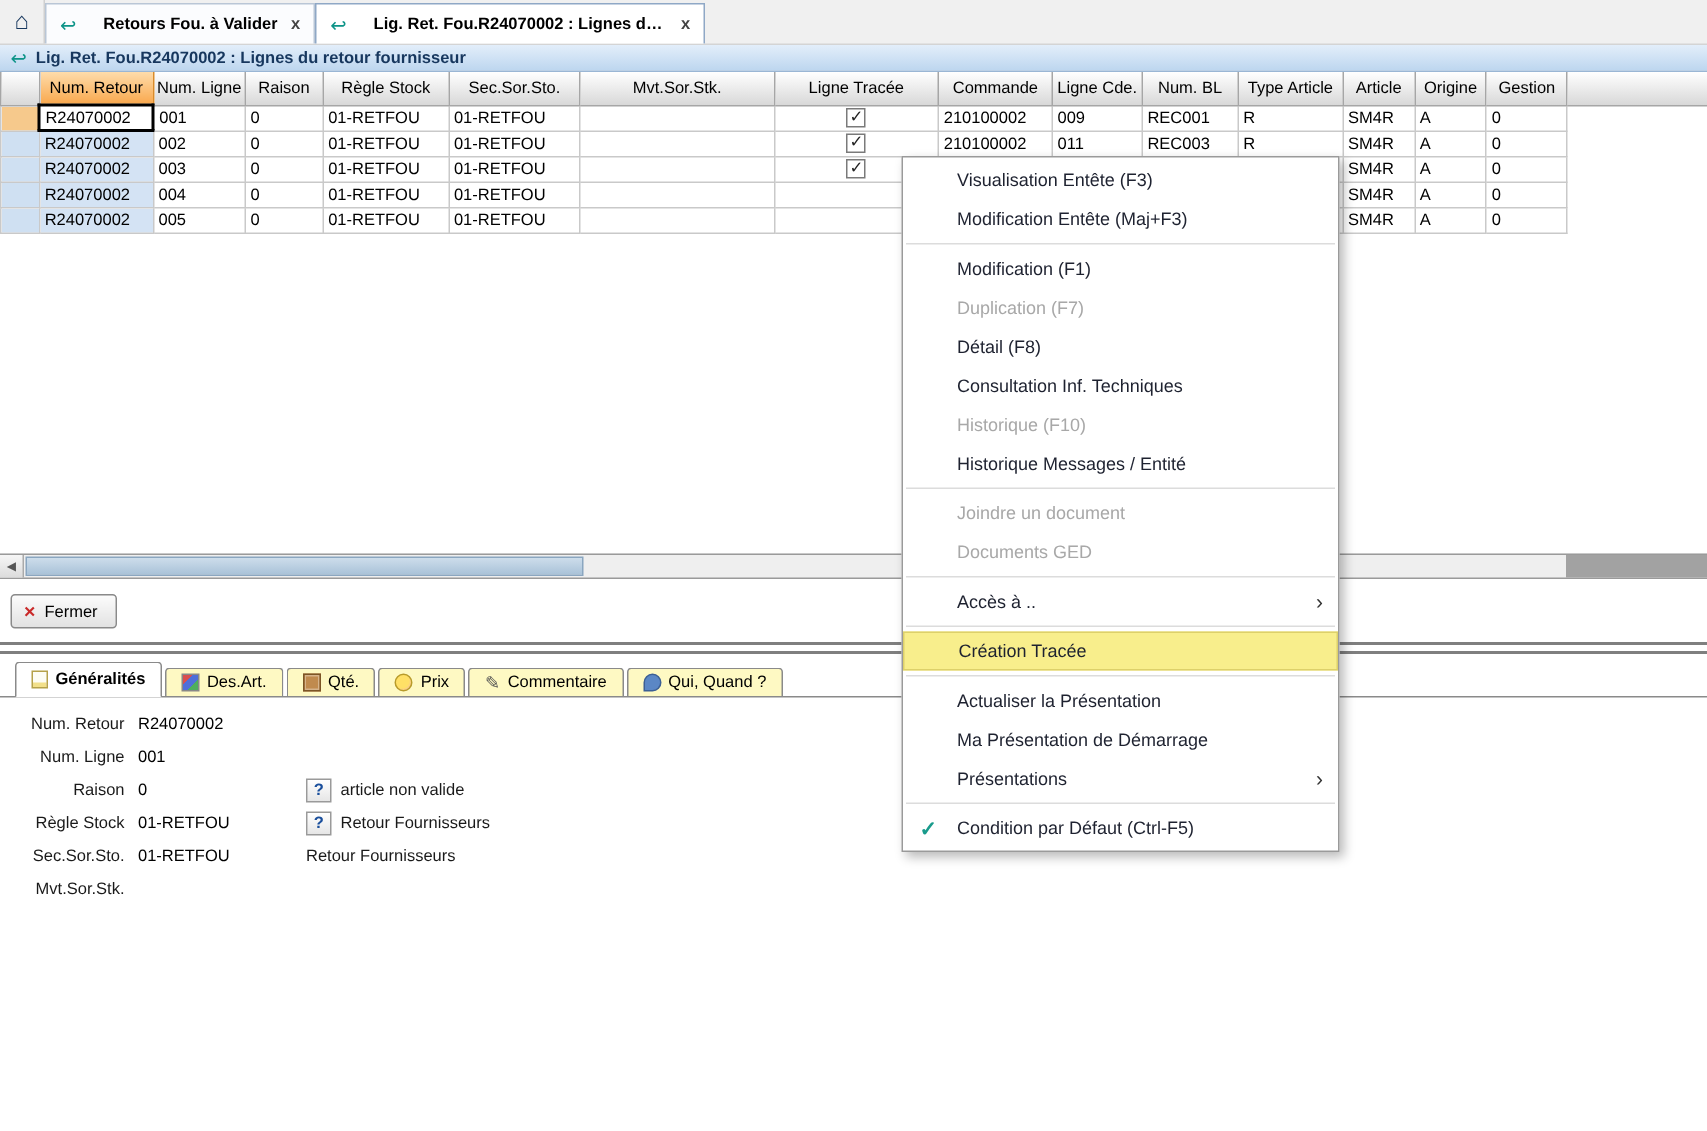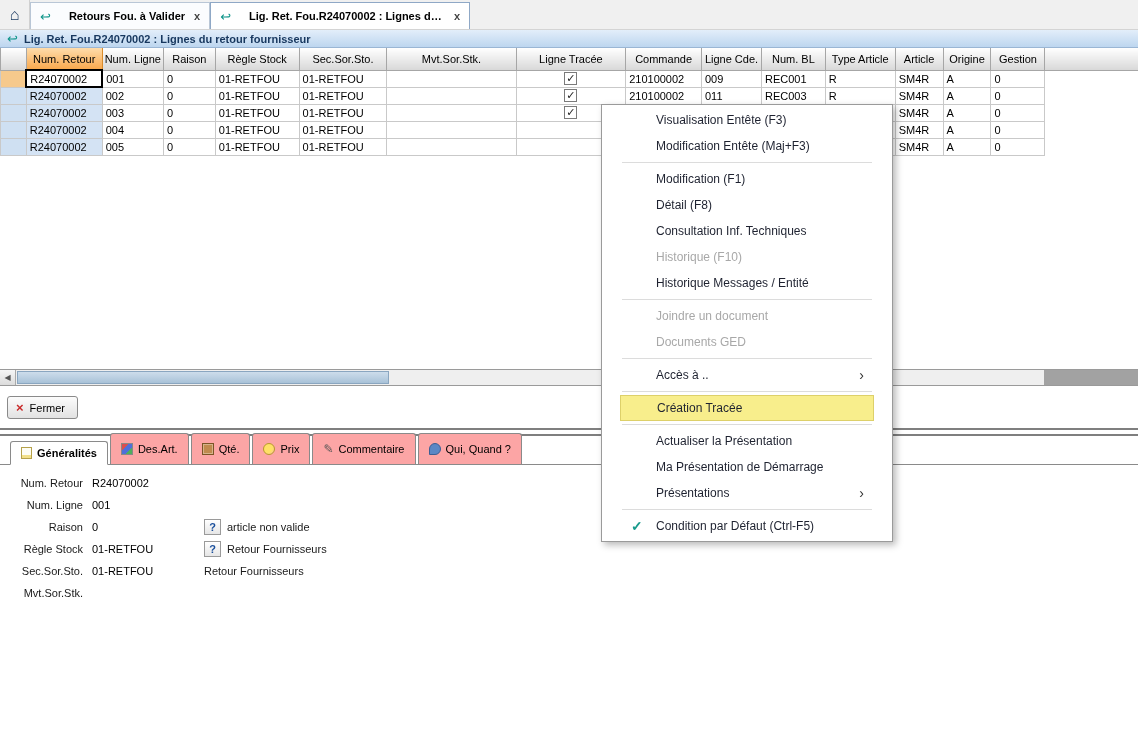--- a/index.html
+++ b/index.html
@@ -111,23 +111,23 @@
   .splitter::before { top: 0; }
   .splitter::after { top: 6px; }
 
   
   .dtabs {
     position: absolute; left: 0; top: 441px; width: 1138px; height: 24px;
     display: flex; align-items: flex-end; padding-left: 10px;
     border-bottom: 1px solid #8a8a8a;
   }
   .dtab {
-    display: flex; align-items: center; gap: 5px; height: 31px;
+    display: flex; align-items: center; gap: 5px; height: 19px;
     padding: 0 10px; margin-right: 2px;
-    background: #fca5a5; border: 1px solid #8a8a8a; border-bottom: none;
+    background: #fef9c3; border: 1px solid #8a8a8a; border-bottom: none;
     border-radius: 3px 3px 0 0; cursor: pointer; white-space: nowrap;
   }
   .dtab.active {
     background: #fff; font-weight: bold; height: 24px;
     margin-bottom: -1px; border-bottom: 1px solid #fff;
   }
   .dticon { display: inline-block; width: 12px; height: 12px; flex: 0 0 auto; }
   .i-document { width: 11px; background: #fdfdf4; border: 1px solid #b5a14a; box-shadow: inset 0 -3px 0 #f2e08a; }
   .i-palette { background: linear-gradient(135deg, #d94f4f 0 33%, #4f6fd9 33% 66%, #4fae5c 66% 100%); border: 1px solid #888; }
   .i-package { background: #c08a4e; border: 1px solid #7c5526; box-shadow: inset 0 0 0 1px rgba(255,255,255,.35); }
@@ -145,21 +145,21 @@
     border: 1px solid #9a9a9a; background: linear-gradient(#ffffff,#e6e6e6);
     color: #1a4f9c; font-weight: bold; text-align: center; line-height: 15px; cursor: pointer;
   }
   .fdesc { color: #1a1a1a; }
 
   
   .menu {
     position: absolute; left: 601px; top: 104px; width: 292px;
     background: #fff; border: 1px solid #9a9a9a;
     box-shadow: 3px 3px 7px rgba(0,0,0,.28);
-    padding: 2px 18px; z-index: 50;
+    padding: 2px 0; z-index: 50;
   }
   .mi {
     position: relative; height: 26px; line-height: 26px;
     padding-left: 36px; padding-right: 22px;
     font-size: 12px; color: #1e2230; white-space: nowrap; cursor: pointer;
   }
   .mi.disabled { color: #a8a8a8; cursor: default; }
   .mi.highlight {
     background: #f8ee8c; border: 1px solid #ddd06a; line-height: 24px;
   }
@@ -400,20 +400,21 @@
         <span class="flabel">Mvt.Sor.Stk.</span>
         <span class="fvalue"></span>
       </div>
     </div>
 
   <div class="menu" id="contextMenu">
       <div class="mi"><span class="mlabel">Visualisation Entête (F3)</span></div>
       <div class="mi"><span class="mlabel">Modification Entête (Maj+F3)</span></div>
       <div class="msep"></div>
       <div class="mi"><span class="mlabel">Modification (F1)</span></div>
+      <div class="mi disabled"><span class="mlabel">Duplication (F7)</span></div>
       <div class="mi"><span class="mlabel">Détail (F8)</span></div>
       <div class="mi"><span class="mlabel">Consultation Inf. Techniques</span></div>
       <div class="mi disabled"><span class="mlabel">Historique (F10)</span></div>
       <div class="mi"><span class="mlabel">Historique Messages / Entité</span></div>
       <div class="msep"></div>
       <div class="mi disabled"><span class="mlabel">Joindre un document</span></div>
       <div class="mi disabled"><span class="mlabel">Documents GED</span></div>
       <div class="msep"></div>
       <div class="mi"><span class="mlabel">Accès à ..</span><span class="arrow">›</span></div>
       <div class="msep"></div>

